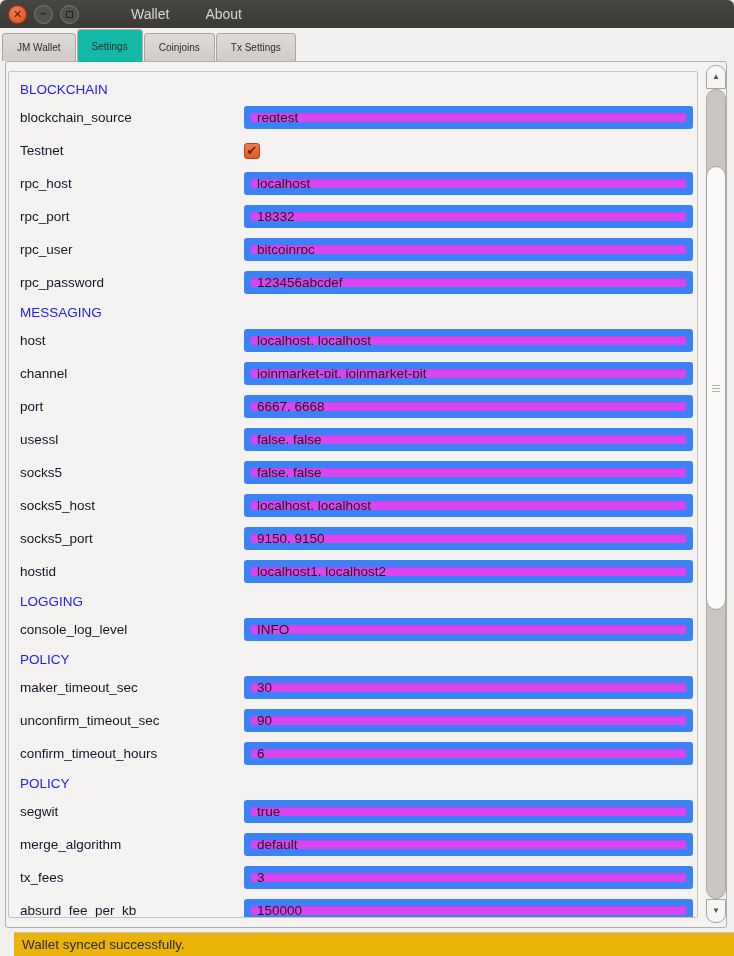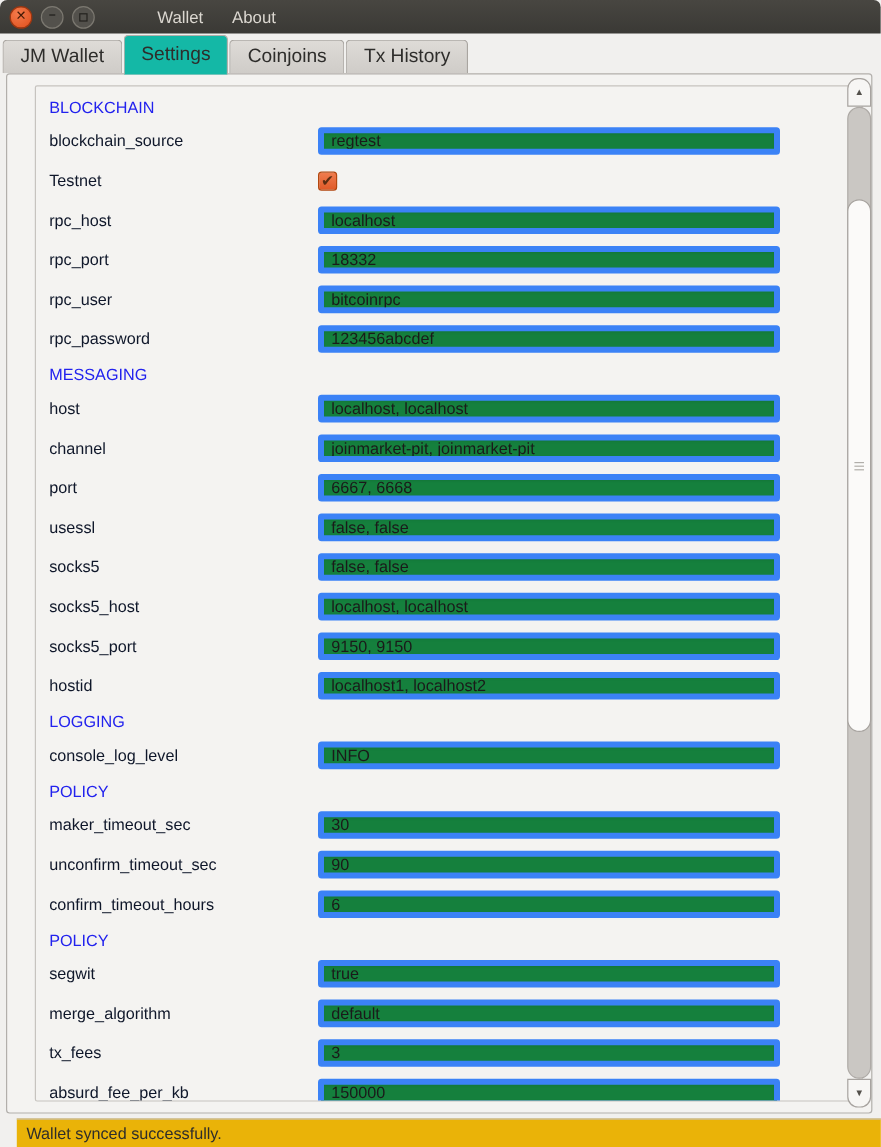--- a/index.html
+++ b/index.html
@@ -25,62 +25,62 @@
   .winbtn.close {
     background:radial-gradient(circle at 35% 30%, #f47a4b, #df4f1c);
     border:1px solid #9c3610; color:#43160369; color:#451a06;
     font-weight:bold;
   }
   .winbtn.min, .winbtn.max {
     background:#53514c; border:1px solid #7b7870; color:#23221e;
     font-weight:bold; font-size:10px;
   }
   .winbtn.max span { display:block; width:7px; height:7px; border:1.5px solid #23221e; }
-  .menubar { display:flex; margin-left:42px; gap:4px; }
+  .menubar { display:flex; margin-left:42px; gap:16px; }
   .menu-item {
     color:#dbd7d0; font-size:14px; padding:4px 10px; cursor:default;
   }
   
   .tabbar {
     position:absolute; left:0; top:28px; width:734px; height:33px;
     display:flex; align-items:flex-end; padding-left:2px;
   }
   .tab {
     position:relative; height:28px; margin-right:1px;
     display:flex; align-items:center; justify-content:center;
-    padding:0 14px; font-size:16px; color:#2e2d2b;
+    padding:0 14px; font-size:10px; color:#2e2d2b;
     background:linear-gradient(#dedbd7,#cfccc8);
     border:1px solid #a9a5a0; border-bottom:none;
     border-radius:4px 4px 0 0; z-index:1; cursor:default;
   }
   .tab.active {
     height:33px; background:#14b8a6; z-index:6; margin-bottom:-1px;
     border-color:#b2afab;
   }
   
   .pane {
     position:absolute; left:5px; top:61px; width:722px; height:867px;
     background:#f4f3f1; border:1px solid #b2afab; border-radius:3px;
     z-index:2;
   }
   .form-frame {
-    position:absolute; left:23px; top:9px; width:690px; height:847px;
+    position:absolute; left:2px; top:9px; width:690px; height:847px;
     border:1px solid #c6c3bf; border-radius:2px; background:#f4f3f1;
     overflow:hidden;
   }
   .form-content { padding:7px 0 0 11px; }
   .section-header {
     color:#2222ee; font-size:13.5px; height:17px; line-height:17px;
     margin:2px 0 8px 0;
   }
   .row { display:flex; align-items:center; height:23px; margin-bottom:10px; }
   .row-label { width:224px; font-size:13.5px; color:#0f172a; flex:0 0 224px; }
   .row-input {
-    width:385px; height:23px; background:#15803d;
-    border:5px solid #3b82f6; border-radius:3px;
+    width:449px; height:23px; background:#d946ef;
+    border:7px solid #3b82f6; border-radius:3px;
     font-family:"Liberation Sans","DejaVu Sans",sans-serif;
     font-size:13.5px; color:#1a1a1a; padding:1px 6px;
     box-shadow:inset 0 1px 2px rgba(0,0,0,0.07); outline:none;
   }
   .checkbox {
     width:16px; height:16px; border-radius:3px;
     background:linear-gradient(#ef7c4e,#e05a28);
     border:1px solid #b3470f;
     display:flex; align-items:center; justify-content:center;
     color:#5c2d12; font-size:13px; font-weight:bold; line-height:1;
@@ -132,21 +132,21 @@
   <div class="menubar">
     <div class="menu-item">Wallet</div>
     <div class="menu-item">About</div>
   </div>
 </div>
 
 <div class="tabbar" id="tabbar">
     <div class="tab">JM Wallet</div>
     <div class="tab active">Settings</div>
     <div class="tab">Coinjoins</div>
-    <div class="tab">Tx History</div>
+    <div class="tab">Tx Settings</div>
   </div>
 
 <div class="pane">
   <div class="form-frame">
     <div class="form-content" id="form-content">
         <div class="section-header">BLOCKCHAIN</div>
         <div class="row">
           <span class="row-label">blockchain_source</span>
           <input class="row-input" type="text" value="regtest" style="">
         </div>

